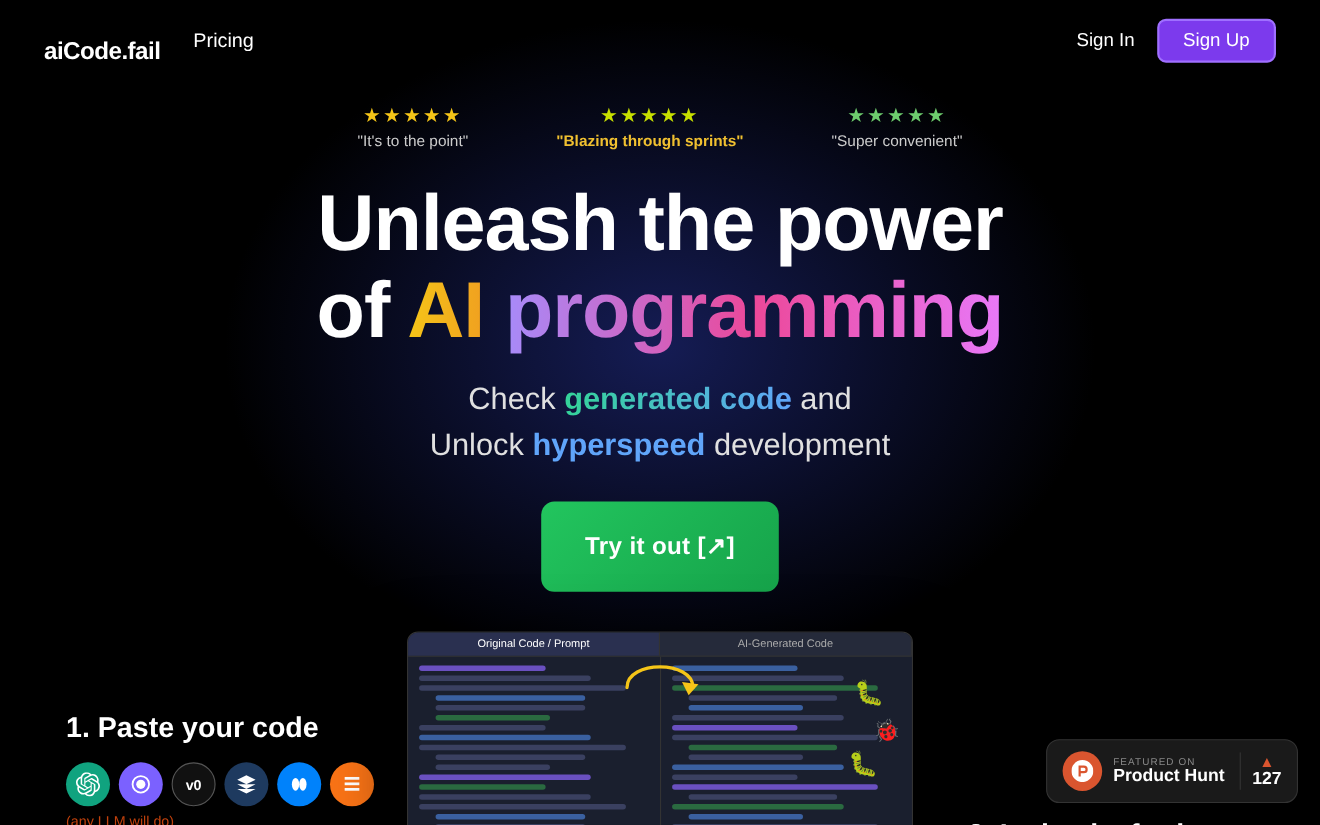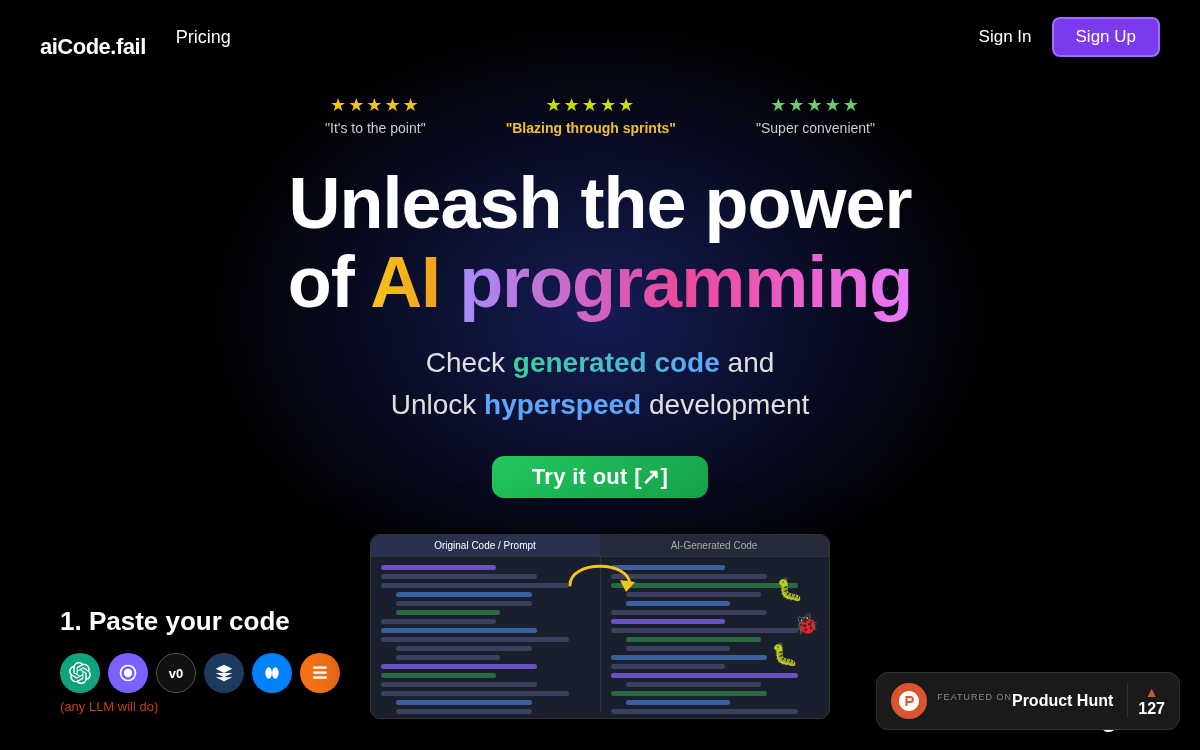--- a/index.html
+++ b/index.html
@@ -178,21 +178,21 @@
     }
 
     
     .cta-btn {
       font-size: 22px;
       font-weight: 600;
       color: #fff;
       background: linear-gradient(135deg, #22c55e, #16a34a);
       border: none;
       border-radius: 12px;
-      padding: 8px 40px;
+      padding: 28px 40px;
       cursor: pointer;
       margin-bottom: 36px;
       letter-spacing: 0.3px;
     }
 
     
     .screenshot-area {
       position: relative;
       width: 100%;
       display: flex;
@@ -336,21 +336,21 @@
       display: flex;
       align-items: center;
       justify-content: center;
       color: #fff;
       font-size: 18px;
       font-weight: 900;
     }
 
     .ph-text-block {
       display: flex;
-      flex-direction: row;
+      flex-direction: column;
     }
 
     .ph-featured {
       font-size: 9px;
       color: #888;
       letter-spacing: 1px;
       text-transform: uppercase;
     }
 
     .ph-name {

